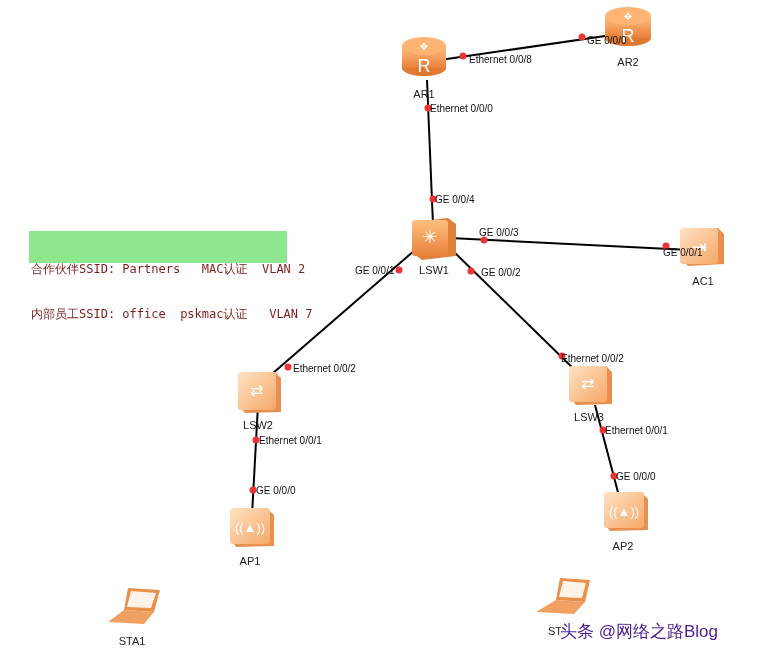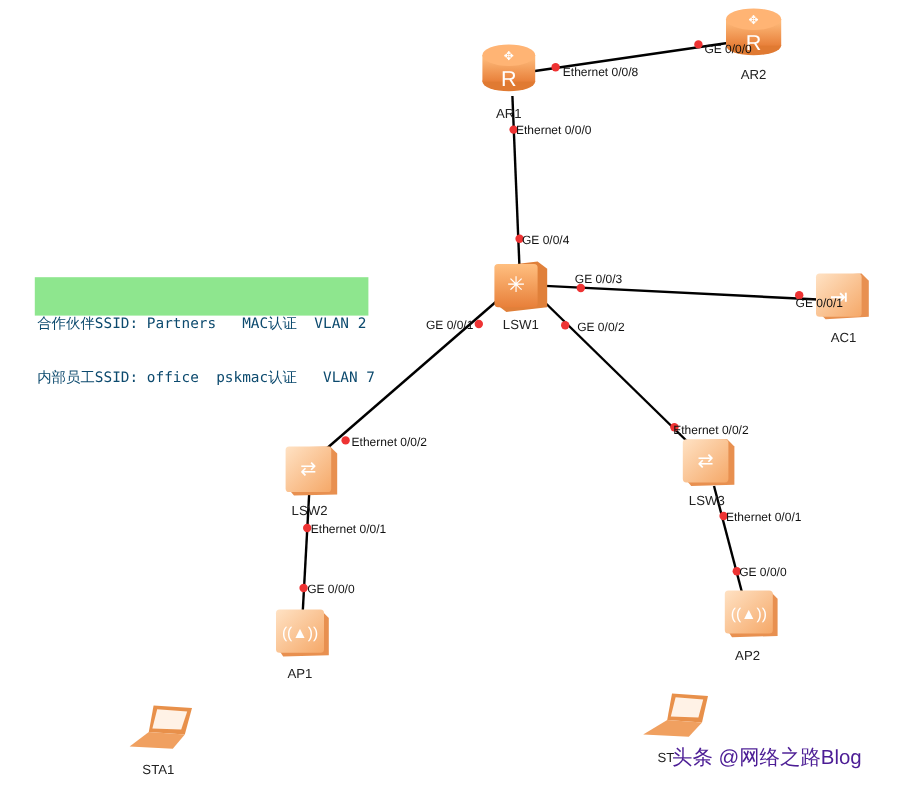--- a/index.html
+++ b/index.html
@@ -1,21 +1,21 @@
 <!DOCTYPE html>
 <html><head>
 <meta charset="utf-8">
 <style>
   html, body { margin:0; padding:0; background:#ffffff; }
   body { width:761px; height:660px; position:relative; overflow:hidden; font-family:"Liberation Sans", sans-serif; }
   #topo { position:absolute; left:0; top:0; }
   .port-label { font-family:"Liberation Sans", sans-serif; font-size:10px; fill:#111; }
   .dev-label { font-family:"Liberation Sans", sans-serif; font-size:11px; fill:#222; }
-  .note { position:absolute; left:29px; top:231px; width:278px; height:32px; background:#8ee68e;
-          font-family:"DejaVu Sans Mono", monospace; font-size:12px; line-height:15px; color:#0c4a6e; padding:1px 2px; box-sizing:border-box; white-space:pre; }
+  .note { position:absolute; left:29px; top:231px; width:258px; height:32px; background:#8ee68e;
+          font-family:"DejaVu Sans Mono", monospace; font-size:12px; line-height:15px; color:#7f1d1d; padding:1px 2px; box-sizing:border-box; white-space:pre; }
   .watermark { position:absolute; left:560px; top:620px; font-family:Liberation Sans, sans-serif; font-size:17px; color:#4c1d95;
                text-shadow:1px 1px 0 #fff, -1px -1px 0 #fff, 1px -1px 0 #fff, -1px 1px 0 #fff; }
 </style>
 </head>
 <body>
 
 <svg id="topo" width="761" height="660" viewBox="0 0 761 660">
   <defs>
     <linearGradient id="gOr" x1="0" y1="0" x2="0" y2="1">
       <stop offset="0" stop-color="#ffbf80"></stop>

